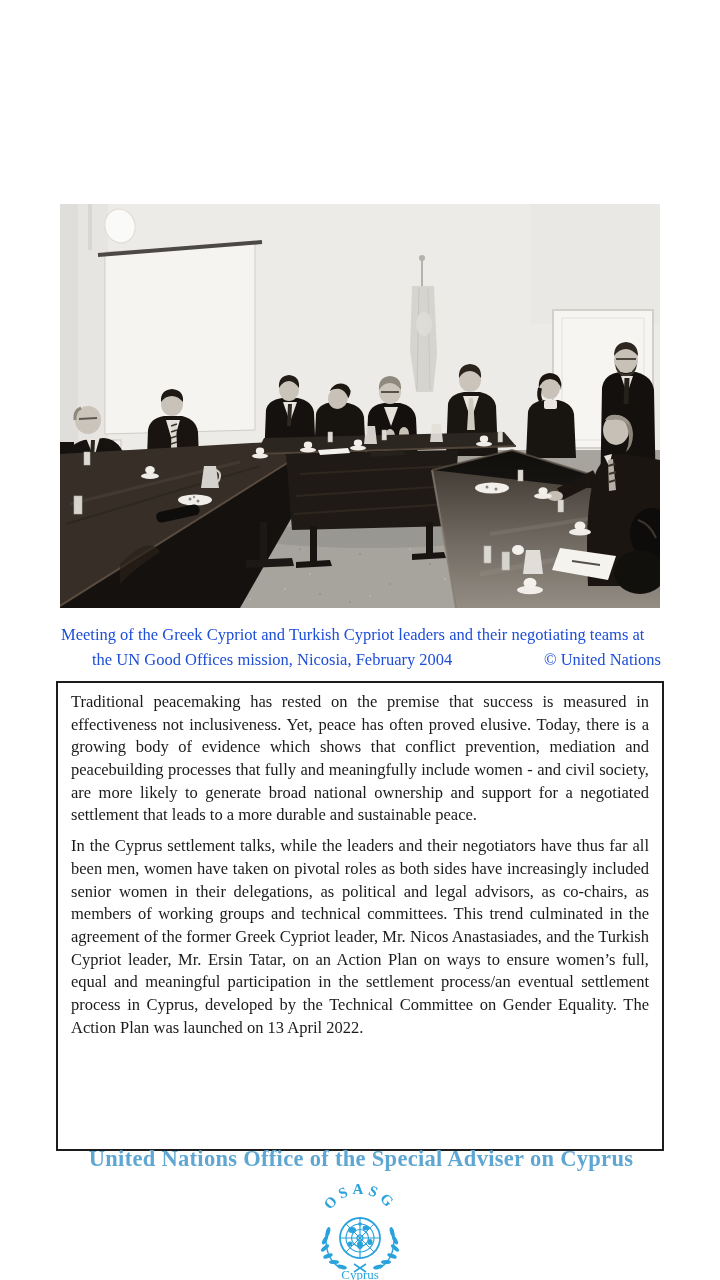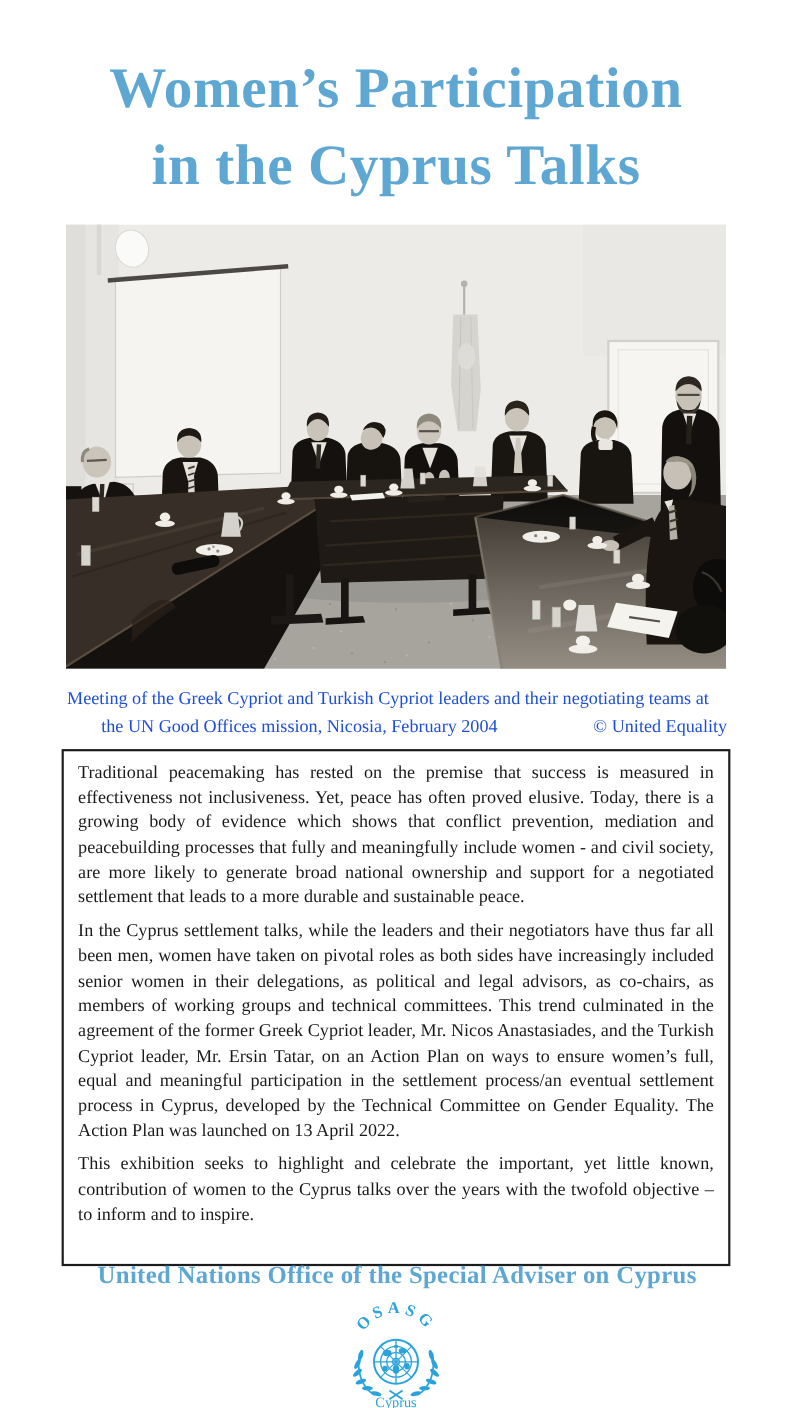--- a/index.html
+++ b/index.html
@@ -50,24 +50,20 @@
     padding-left:29px;
   }
 
   .logo-wrap { position:absolute; top:1180px; left:300px; width:120px; height:100px; }
 </style>
 </head>
 <body>
 
 <div class="page">
 
-  <h1 class="title">
-    <span>Women’s Participation</span>
-    <span>in the Cyprus Talks</span>
-  </h1>
 
   <figure class="photo-wrap">
     <svg viewBox="0 0 600 404" width="600" height="404" role="img" aria-label="Black-and-white photograph of a meeting: about eleven people in dark suits seated around a U-shaped conference table with coffee cups, water glasses and jugs; a UN flag hangs in the background beside a whiteboard and a door, on grey carpet.">
       <defs>
         <linearGradient id="rtg" x1="0" y1="250" x2="0" y2="404" gradientUnits="userSpaceOnUse">
           <stop offset="0" stop-color="#3a332b"></stop>
           <stop offset="0.55" stop-color="#6f6860"></stop>
           <stop offset="1" stop-color="#948d84"></stop>
         </linearGradient>
       </defs>
@@ -279,28 +275,27 @@
         <polygon points="500,344 556,352 548,376 492,366" fill="#f5f3ee"></polygon>
         <line x1="512" y1="357" x2="540" y2="361" stroke="#55504a" stroke-width="2"></line>
       </g>
     </svg>
   </figure>
 
   <figcaption class="caption">
     <span>Meeting of the Greek Cypriot and Turkish Cypriot leaders and their negotiating teams at</span>
     <span class="cap-line2">
       <span>the UN Good Offices mission, Nicosia, February 2004</span>
-      <span>© United Equality</span>
+      <span>© United Nations</span>
     </span>
   </figcaption>
 
   <section class="intro-box">
     <p>Traditional peacemaking has rested on the premise that success is measured in effectiveness not inclusiveness. Yet, peace has often proved elusive. Today, there is a growing body of evidence which shows that conflict prevention, mediation and peacebuilding processes that fully and meaningfully include women - and civil society, are more likely to generate broad national ownership and support for a negotiated settlement that leads to a more durable and sustainable peace.</p>
     <p>In the Cyprus settlement talks, while the leaders and their negotiators have thus far all been men, women have taken on pivotal roles as both sides have increasingly included senior women in their delegations, as political and legal advisors, as co-chairs, as members of working groups and technical committees. This trend culminated in the agreement of the former Greek Cypriot leader, Mr. Nicos Anastasiades, and the Turkish Cypriot leader, Mr. Ersin Tatar, on an Action Plan on ways to ensure women’s full, equal and meaningful participation in the settlement process/an eventual settlement process in Cyprus, developed by the Technical Committee on Gender Equality. The Action Plan was launched on 13 April 2022.</p>
-    <p>This exhibition seeks to highlight and celebrate the important, yet little known, contribution of women to the Cyprus talks over the years with the twofold objective – to inform and to inspire.</p>
   </section>
 
   <div class="org-name">United Nations Office of the Special Adviser on Cyprus</div>
 
   <div class="logo-wrap">
     <svg viewBox="0 0 120 100" width="120" height="100">
       <defs>
         <path id="arcPath" d="M 26 48 A 34 34 0 0 1 94 48" fill="none"></path>
         <g id="branchL">
           <path d="M 40 88 C 28 80 24 66 27 50" stroke="#2aa3dd" stroke-width="1.6" fill="none"></path>

